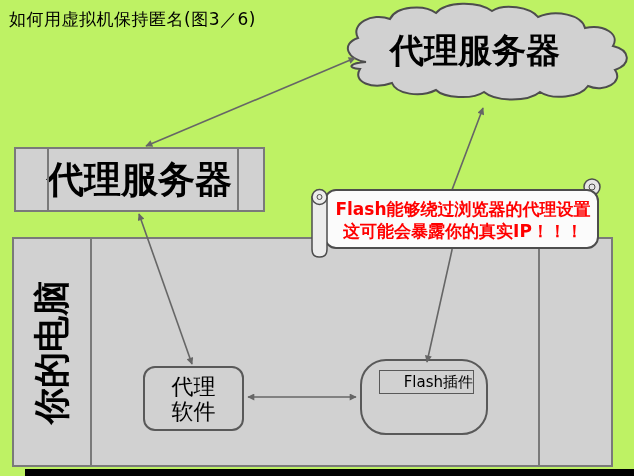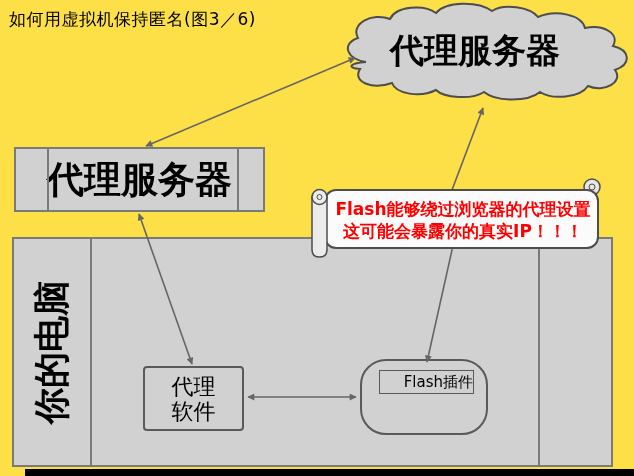--- a/index.html
+++ b/index.html
@@ -1,17 +1,17 @@
 <!DOCTYPE html>
 <html><head>
 <meta charset="utf-8">
 <style>
   html,body { margin:0; padding:0; background:#fff; }
   .stage {
-    position:relative; width:634px; height:476px; background:#fde047;
+    position:relative; width:634px; height:476px; background:#bef264;
     font-family:"DejaVu Sans","Liberation Sans",sans-serif; overflow:hidden;
   }
   .title {
     position:absolute; left:9px; top:8px; font-size:17px; color:#000;
     letter-spacing:0.5px; z-index:2; white-space:nowrap;
   }
   
   .big-box {
     position:absolute; left:12px; top:237px; width:601px; height:230px;
     background:#d1d1d1; border:2px solid #7a7a7a; box-sizing:border-box; z-index:1;
@@ -33,21 +33,21 @@
   }
   .proc-box .vline { position:absolute; top:0; bottom:0; width:0; border-left:2px solid #7a7a7a; }
   .proc-box .vline.v-left  { left:31px; }
   .proc-box .vline.v-right { left:221px; }
   .proc-box .proc-label { font-size:37px; font-weight:bold; color:#000; white-space:nowrap; }
   
   .round-node {
     position:absolute; background:#d1d1d1; border:2px solid #595959; box-sizing:border-box;
     z-index:3; display:flex; flex-direction:column; align-items:center; justify-content:center;
   }
-  .node-proxy-sw { left:143px; top:366px; width:101px; height:65px; border-radius:4px;
+  .node-proxy-sw { left:143px; top:366px; width:101px; height:65px; border-radius:12px;
     font-size:22px; line-height:25px; color:#000; text-align:center; }
   .node-browser { left:360px; top:359px; width:128px; height:76px; border-radius:26px; }
   .flash-box {
     position:absolute; left:17px; top:9px; width:95px; height:24px;
     background:#d1d1d1; border:1.5px solid #595959; box-sizing:border-box;
     display:flex; align-items:center; justify-content:flex-end;
     font-size:15px; color:#000; white-space:nowrap;
   }
   .browser-label { position:absolute; left:0; right:0; top:40px; text-align:center;
     font-size:22px; color:#000; }

